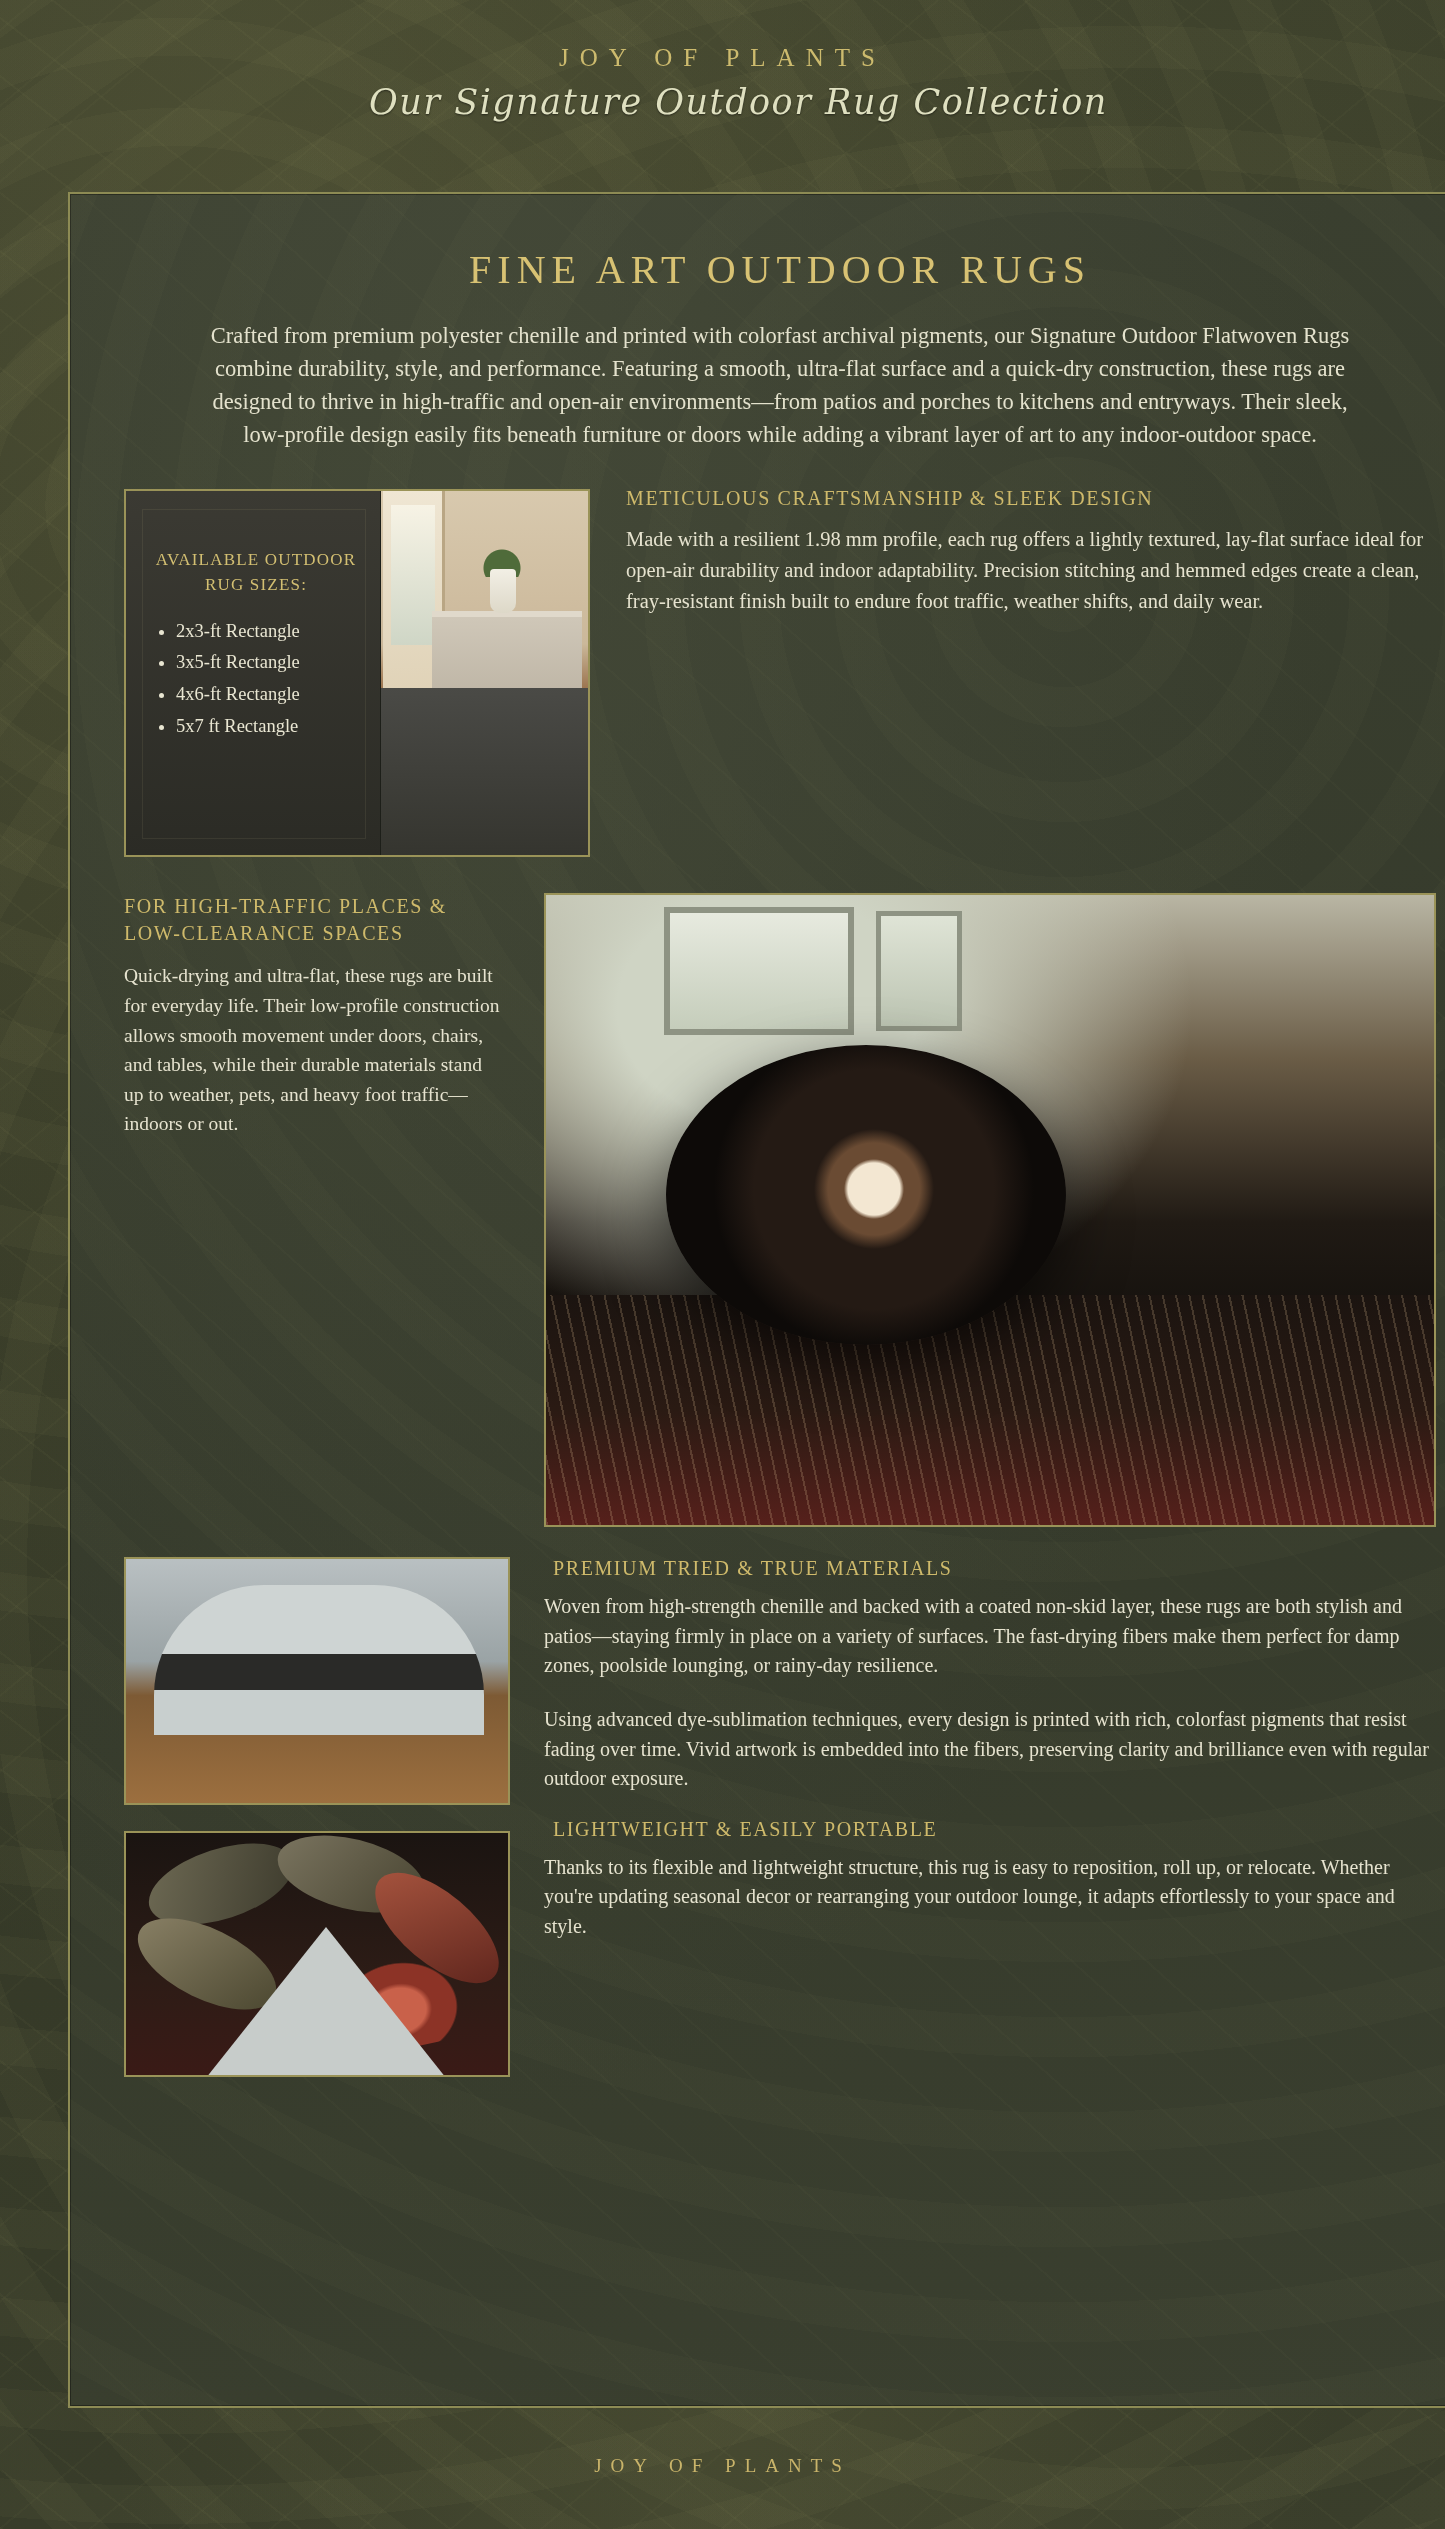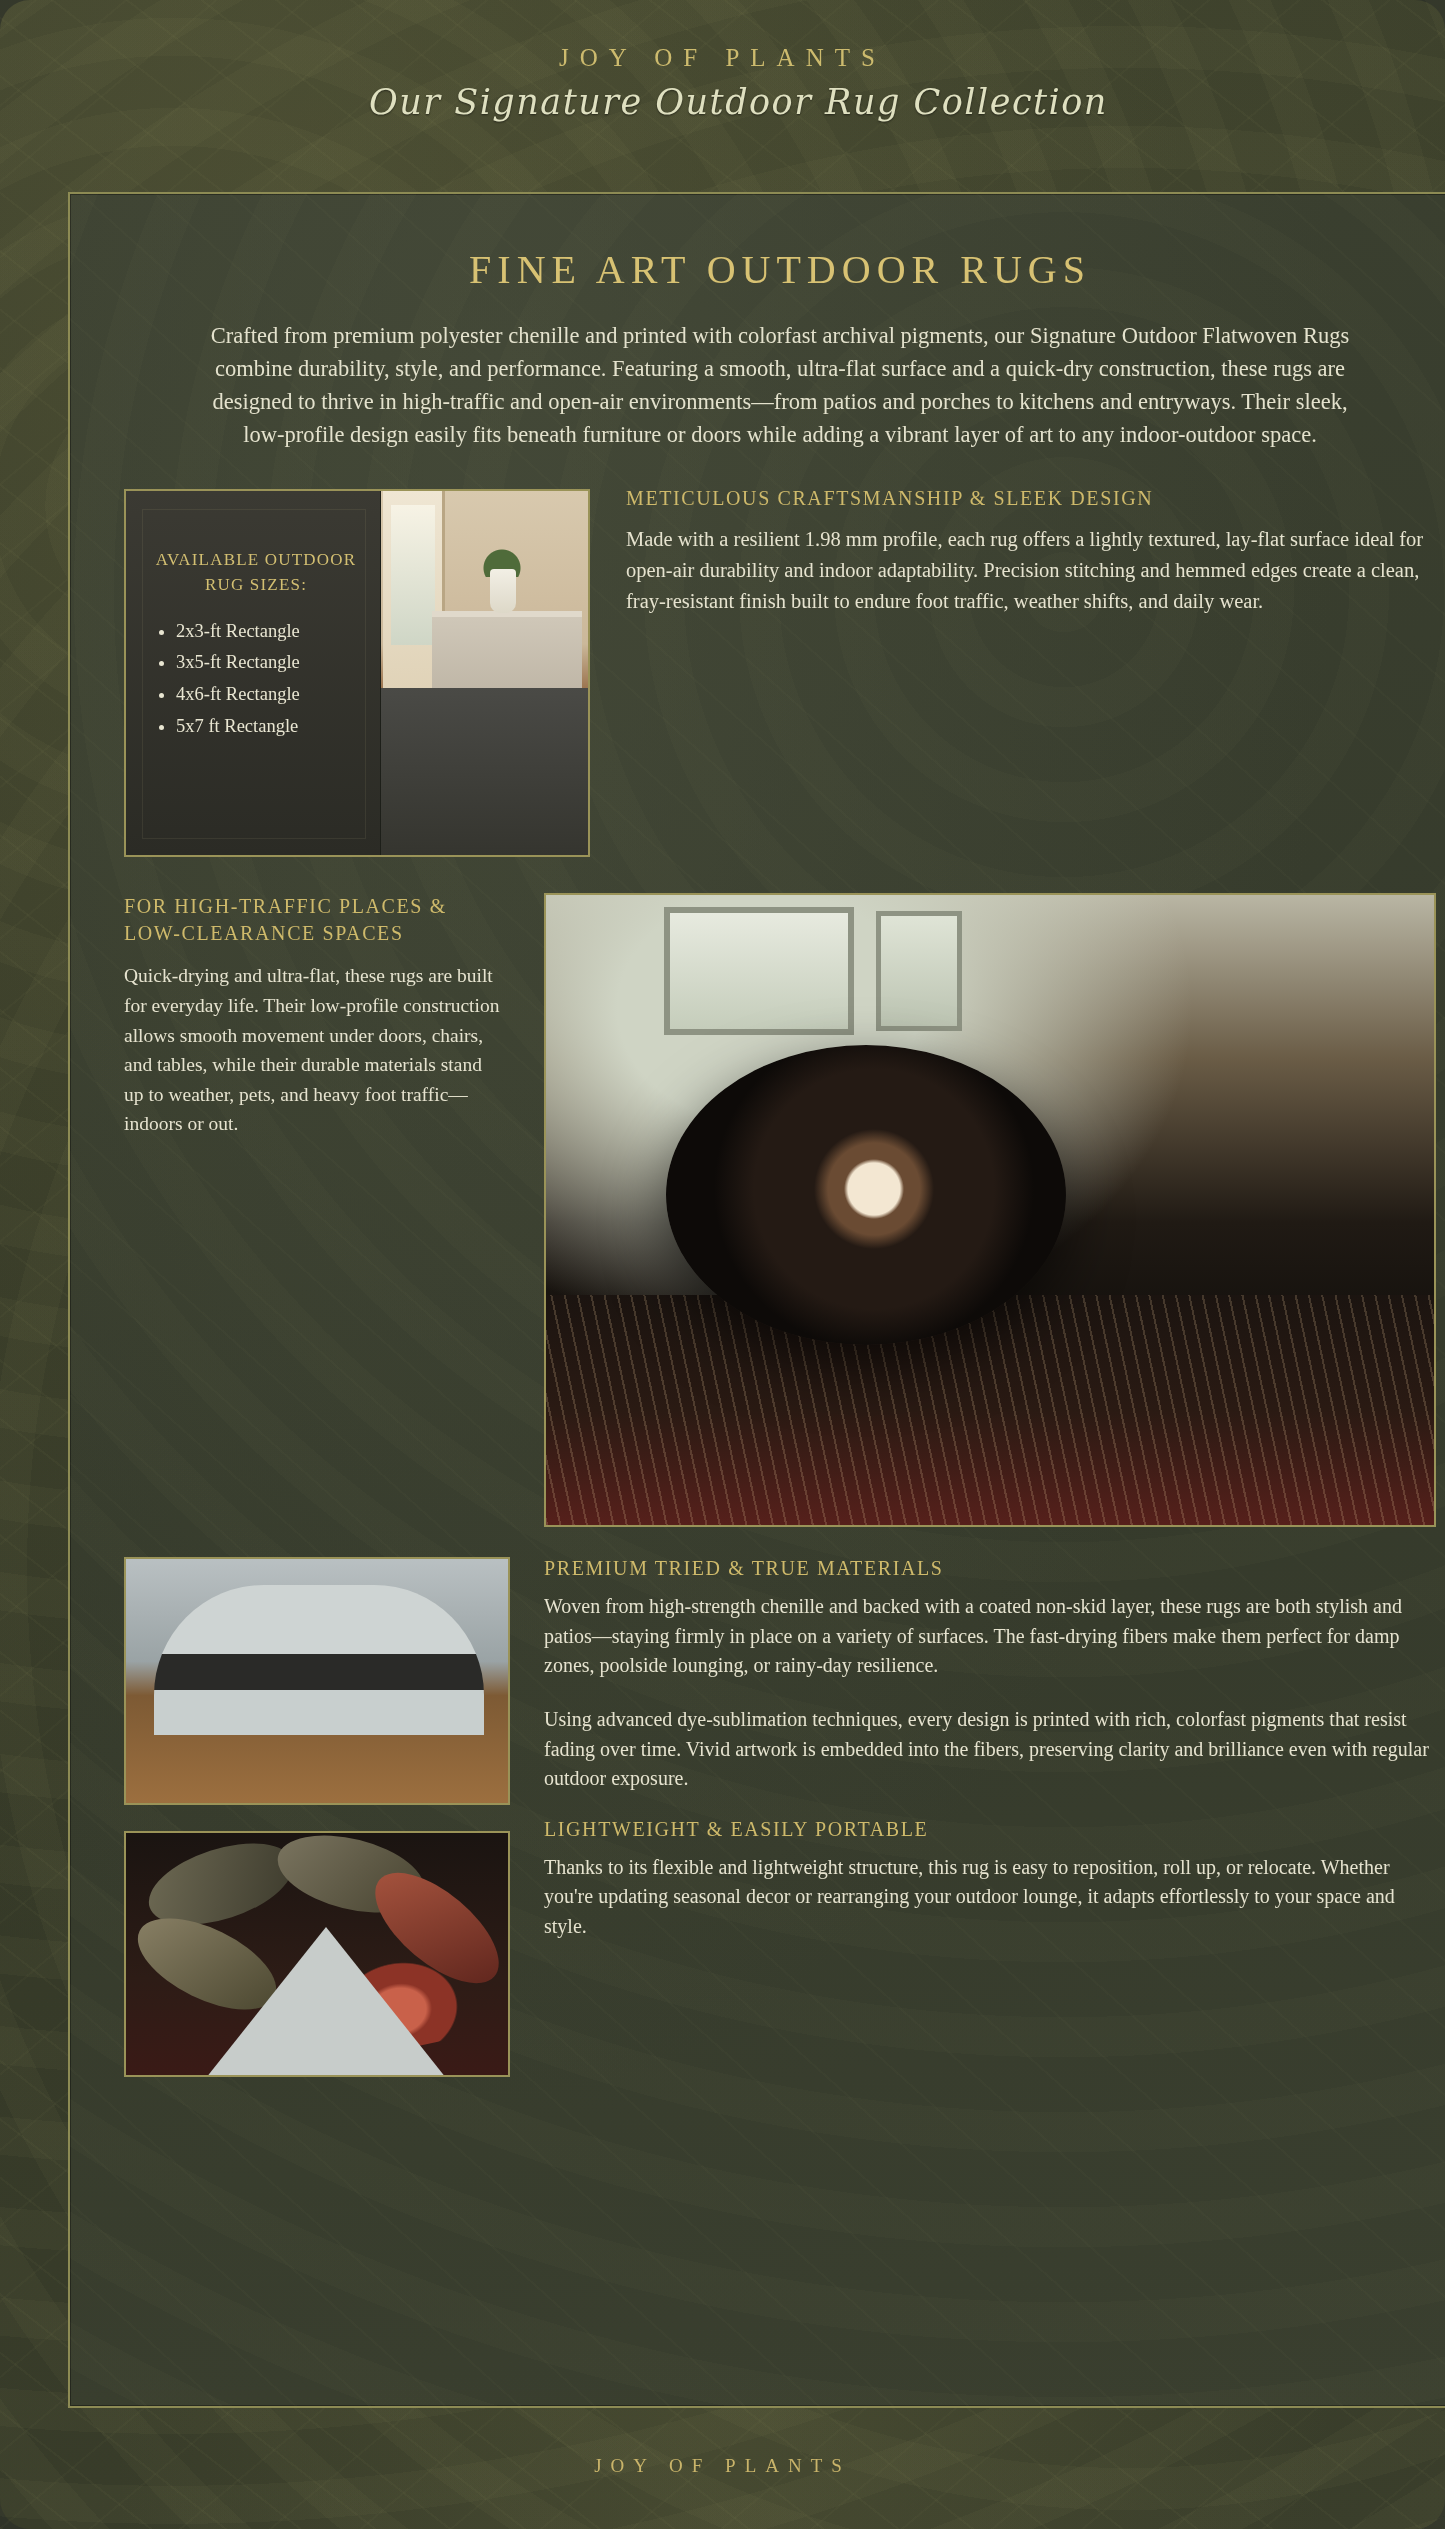--- a/index.html
+++ b/index.html
@@ -19,21 +19,20 @@
 
   
   .page {
     position: absolute;
     inset: 0;
     background:
       radial-gradient(ellipse at 20% 12%, rgba(120,118,70,0.30), rgba(0,0,0,0) 55%),
       radial-gradient(ellipse at 85% 30%, rgba(110,112,66,0.25), rgba(0,0,0,0) 60%),
       radial-gradient(ellipse at 50% 88%, rgba(115,115,70,0.25), rgba(0,0,0,0) 60%),
       linear-gradient(160deg, #3b3f2c 0%, #333726 40%, #3a3e2b 100%);
-    border-radius: 30px;
   }
   .page::before {
     content: "";
     position: absolute;
     inset: 0;
     background-image:
       repeating-linear-gradient(38deg, rgba(150,150,95,0.055) 0 2px, rgba(0,0,0,0) 2px 46px),
       repeating-linear-gradient(-40deg, rgba(150,150,95,0.045) 0 2px, rgba(0,0,0,0) 2px 58px),
       repeating-radial-gradient(circle at 12% 20%, rgba(160,158,100,0.05) 0 38px, rgba(0,0,0,0) 38px 90px),
       repeating-radial-gradient(circle at 78% 62%, rgba(160,158,100,0.05) 0 42px, rgba(0,0,0,0) 42px 100px);
@@ -291,21 +290,21 @@
     transform: rotate(-12deg);
   }
   .img-corner .grey {
     position: absolute; left: 76px; bottom: -8px; width: 0; height: 0;
     border-left: 124px solid transparent;
     border-right: 124px solid transparent;
     border-bottom: 156px solid #c7ccca;
   }
 
   .col-right-narrow { flex: 1; }
-  .col-right-narrow h3.sub { margin-bottom: 12px; }
+  .col-right-narrow h3.sub { margin-bottom: 12px; margin-left: 9px; }
   .col-right-narrow p.body { font-size: 20px; line-height: 1.48; }
   .blk { margin-bottom: 24px; }
   .blk:last-child { margin-bottom: 0; }
 
   
   .footer {
     position: absolute;
     left: 0; right: 0; bottom: 52px;
     text-align: center;
     font-size: 19px;

